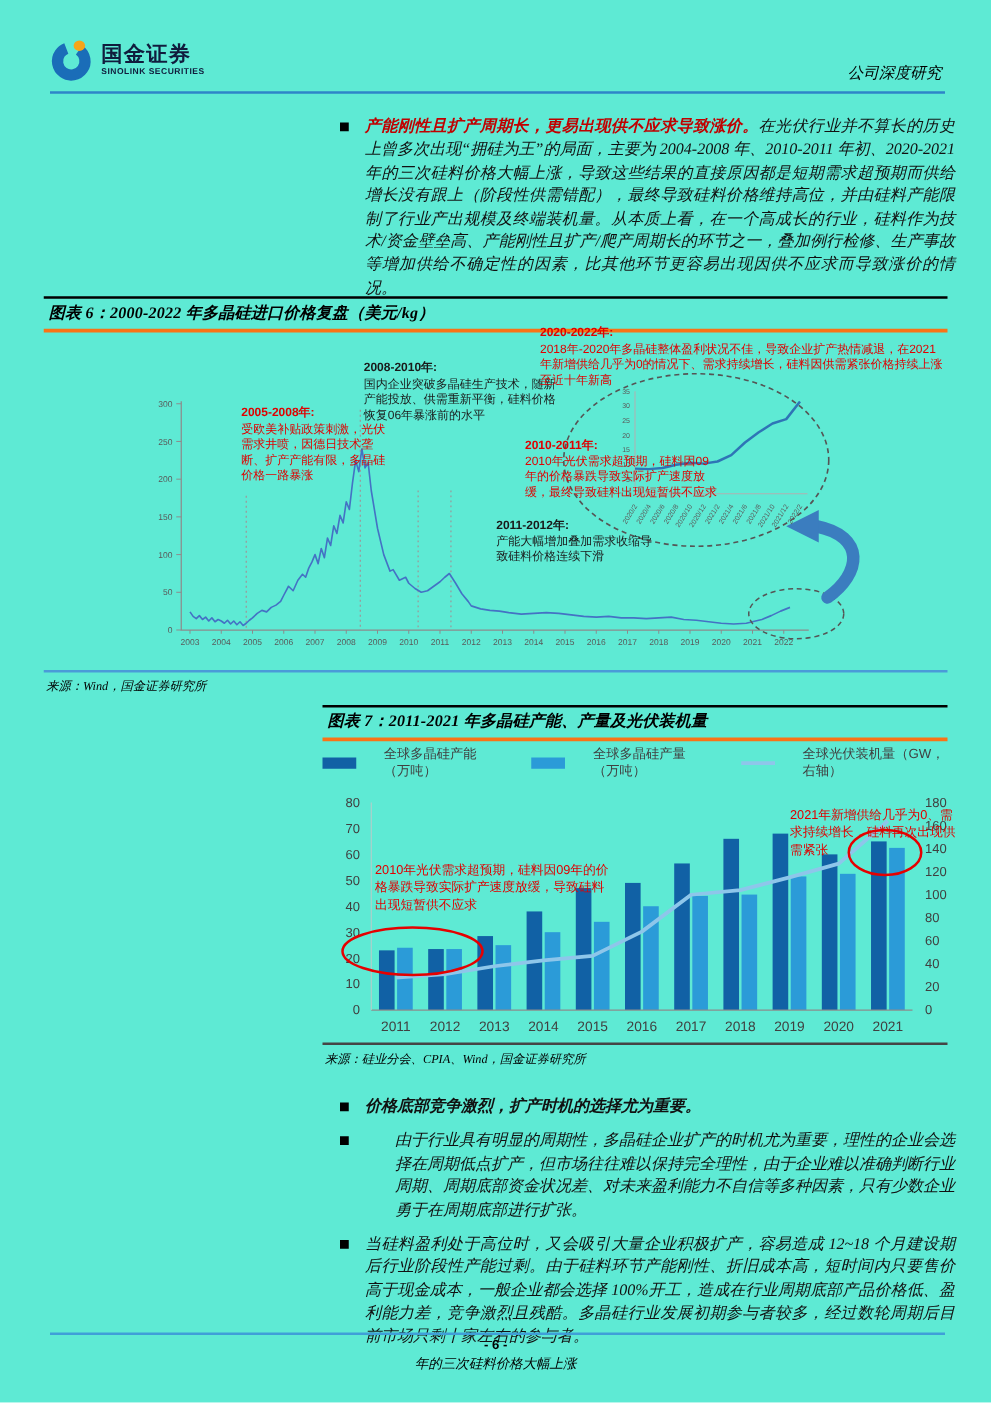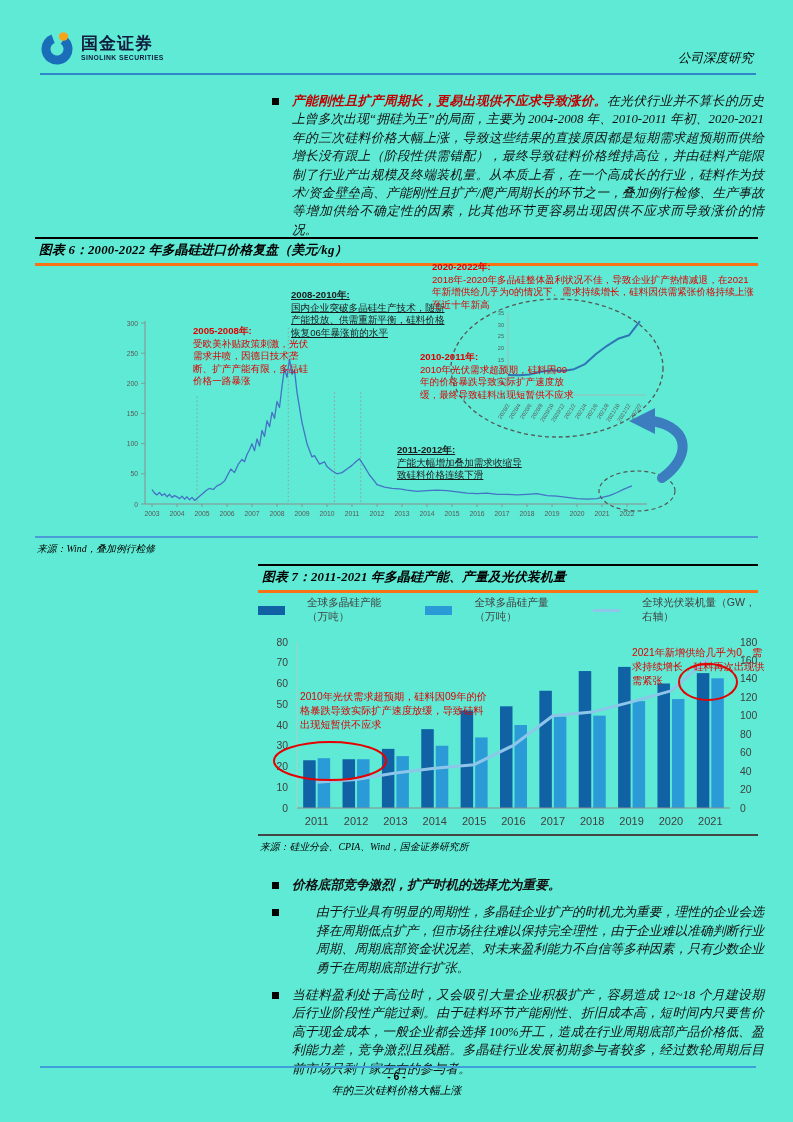--- a/index.html
+++ b/index.html
@@ -26,25 +26,25 @@
   .fig-title{border-top:2.5px solid #000;border-bottom:3px solid #f97316;padding:3px 4px 4px;
              font:bold italic 12.8px "Liberation Serif",serif;color:#000;letter-spacing:.2px;}
   .chart-wrap{position:relative;}
   .src{font:italic 9.8px "Liberation Serif",serif;color:#000;padding:5px 2px 0;}
   .rule-b{height:2px;background:#4a9bd8;}
   .rule-d{height:1.5px;background:#4a9bd8;}
 
   
   .ann{position:absolute;font:9.6px/12.6px "Liberation Sans","DejaVu Sans",sans-serif;}
   .ann b{display:block;}
-  .red{color:#e00000;} .blk{color:#1a1a1a;text-decoration:underline;}
+  .red{color:#e00000;} .blk{color:#1a1a1a;}
   #ann2005{left:158px;top:54px;width:118px;}
   #ann2008{left:256px;top:18px;width:156px;}
   #ann2010{left:385px;top:80px;width:156px;}
-  #ann2011{left:362px;top:173px;width:128px;}
+  #ann2011{left:362px;top:144px;width:128px;}
   #ann2020{left:397px;top:-10px;width:324px;}
   #fig6-inset{position:absolute;left:445px;top:34px;}
 
   
   .legend{display:flex;justify-content:center;gap:26px;margin-top:9px;height:16px;
           font:10.6px "Liberation Sans","DejaVu Sans",sans-serif;color:#404040;align-items:center;}
   .leg-item{display:flex;align-items:center;gap:22px;}
   .sw{width:34px;height:9px;background:#888;}
   .sw.line-sw{height:3px;}
   #ann7L{left:42px;top:56px;width:190px;font:10.2px/14.2px "Liberation Sans",sans-serif;}
@@ -187,21 +187,21 @@
           <text x="162" y="100" text-anchor="end" class="t5" transform="rotate(-58 162 100)">2022/2</text>
           <polyline points="28.0,69.9 39.0,70.3 50.0,69.4 61.0,66.8 72.0,65.2 83.0,65.9 94.0,64.2 105.0,59.1 116.0,49.0 127.0,40.8 138.0,33.8 149.0,30.3 160.0,16.2" fill="none" stroke="#2e75b6" stroke-width="2" stroke-linejoin="round"></polyline>
         </svg>
       <div class="ann red" id="ann2005"><b>2005-2008年:</b><span>受欧美补贴政策刺激，光伏需求井喷，因德日技术垄断、扩产产能有限，多晶硅价格一路暴涨</span></div>
       <div class="ann blk" id="ann2008"><b>2008-2010年:</b><span>国内企业突破多晶硅生产技术，随新产能投放、供需重新平衡，硅料价格恢复06年暴涨前的水平</span></div>
       <div class="ann red" id="ann2010"><b>2010-2011年:</b><span>2010年光伏需求超预期，硅料因09年的价格暴跌导致实际扩产速度放缓，最终导致硅料出现短暂供不应求</span></div>
       <div class="ann blk" id="ann2011"><b>2011-2012年:</b><span>产能大幅增加叠加需求收缩导致硅料价格连续下滑</span></div>
       <div class="ann red" id="ann2020"><b>2020-2022年:</b><span>2018年-2020年多晶硅整体盈利状况不佳，导致企业扩产热情减退，在2021年新增供给几乎为0的情况下、需求持续增长，硅料因供需紧张价格持续上涨至近十年新高</span></div>
     </div>
     <div class="rule-d"></div>
-    <div class="src">来源：Wind，叠加例行检修</div>
+    <div class="src">来源：Wind，国金证券研究所</div>
   </div>
 
   <div class="fig" style="left:258px;top:564px;width:500px;">
     <div class="fig-title">图表 7：2011-2021 年多晶硅产能、产量及光伏装机量</div>
     <div class="legend" id="fig7-legend">
       <div class="leg-item">
           <span class="sw" style="background: rgb(17, 97, 165);"></span>
           <span>全球多晶硅产能（万吨）</span>
         </div>
       <div class="leg-item">

